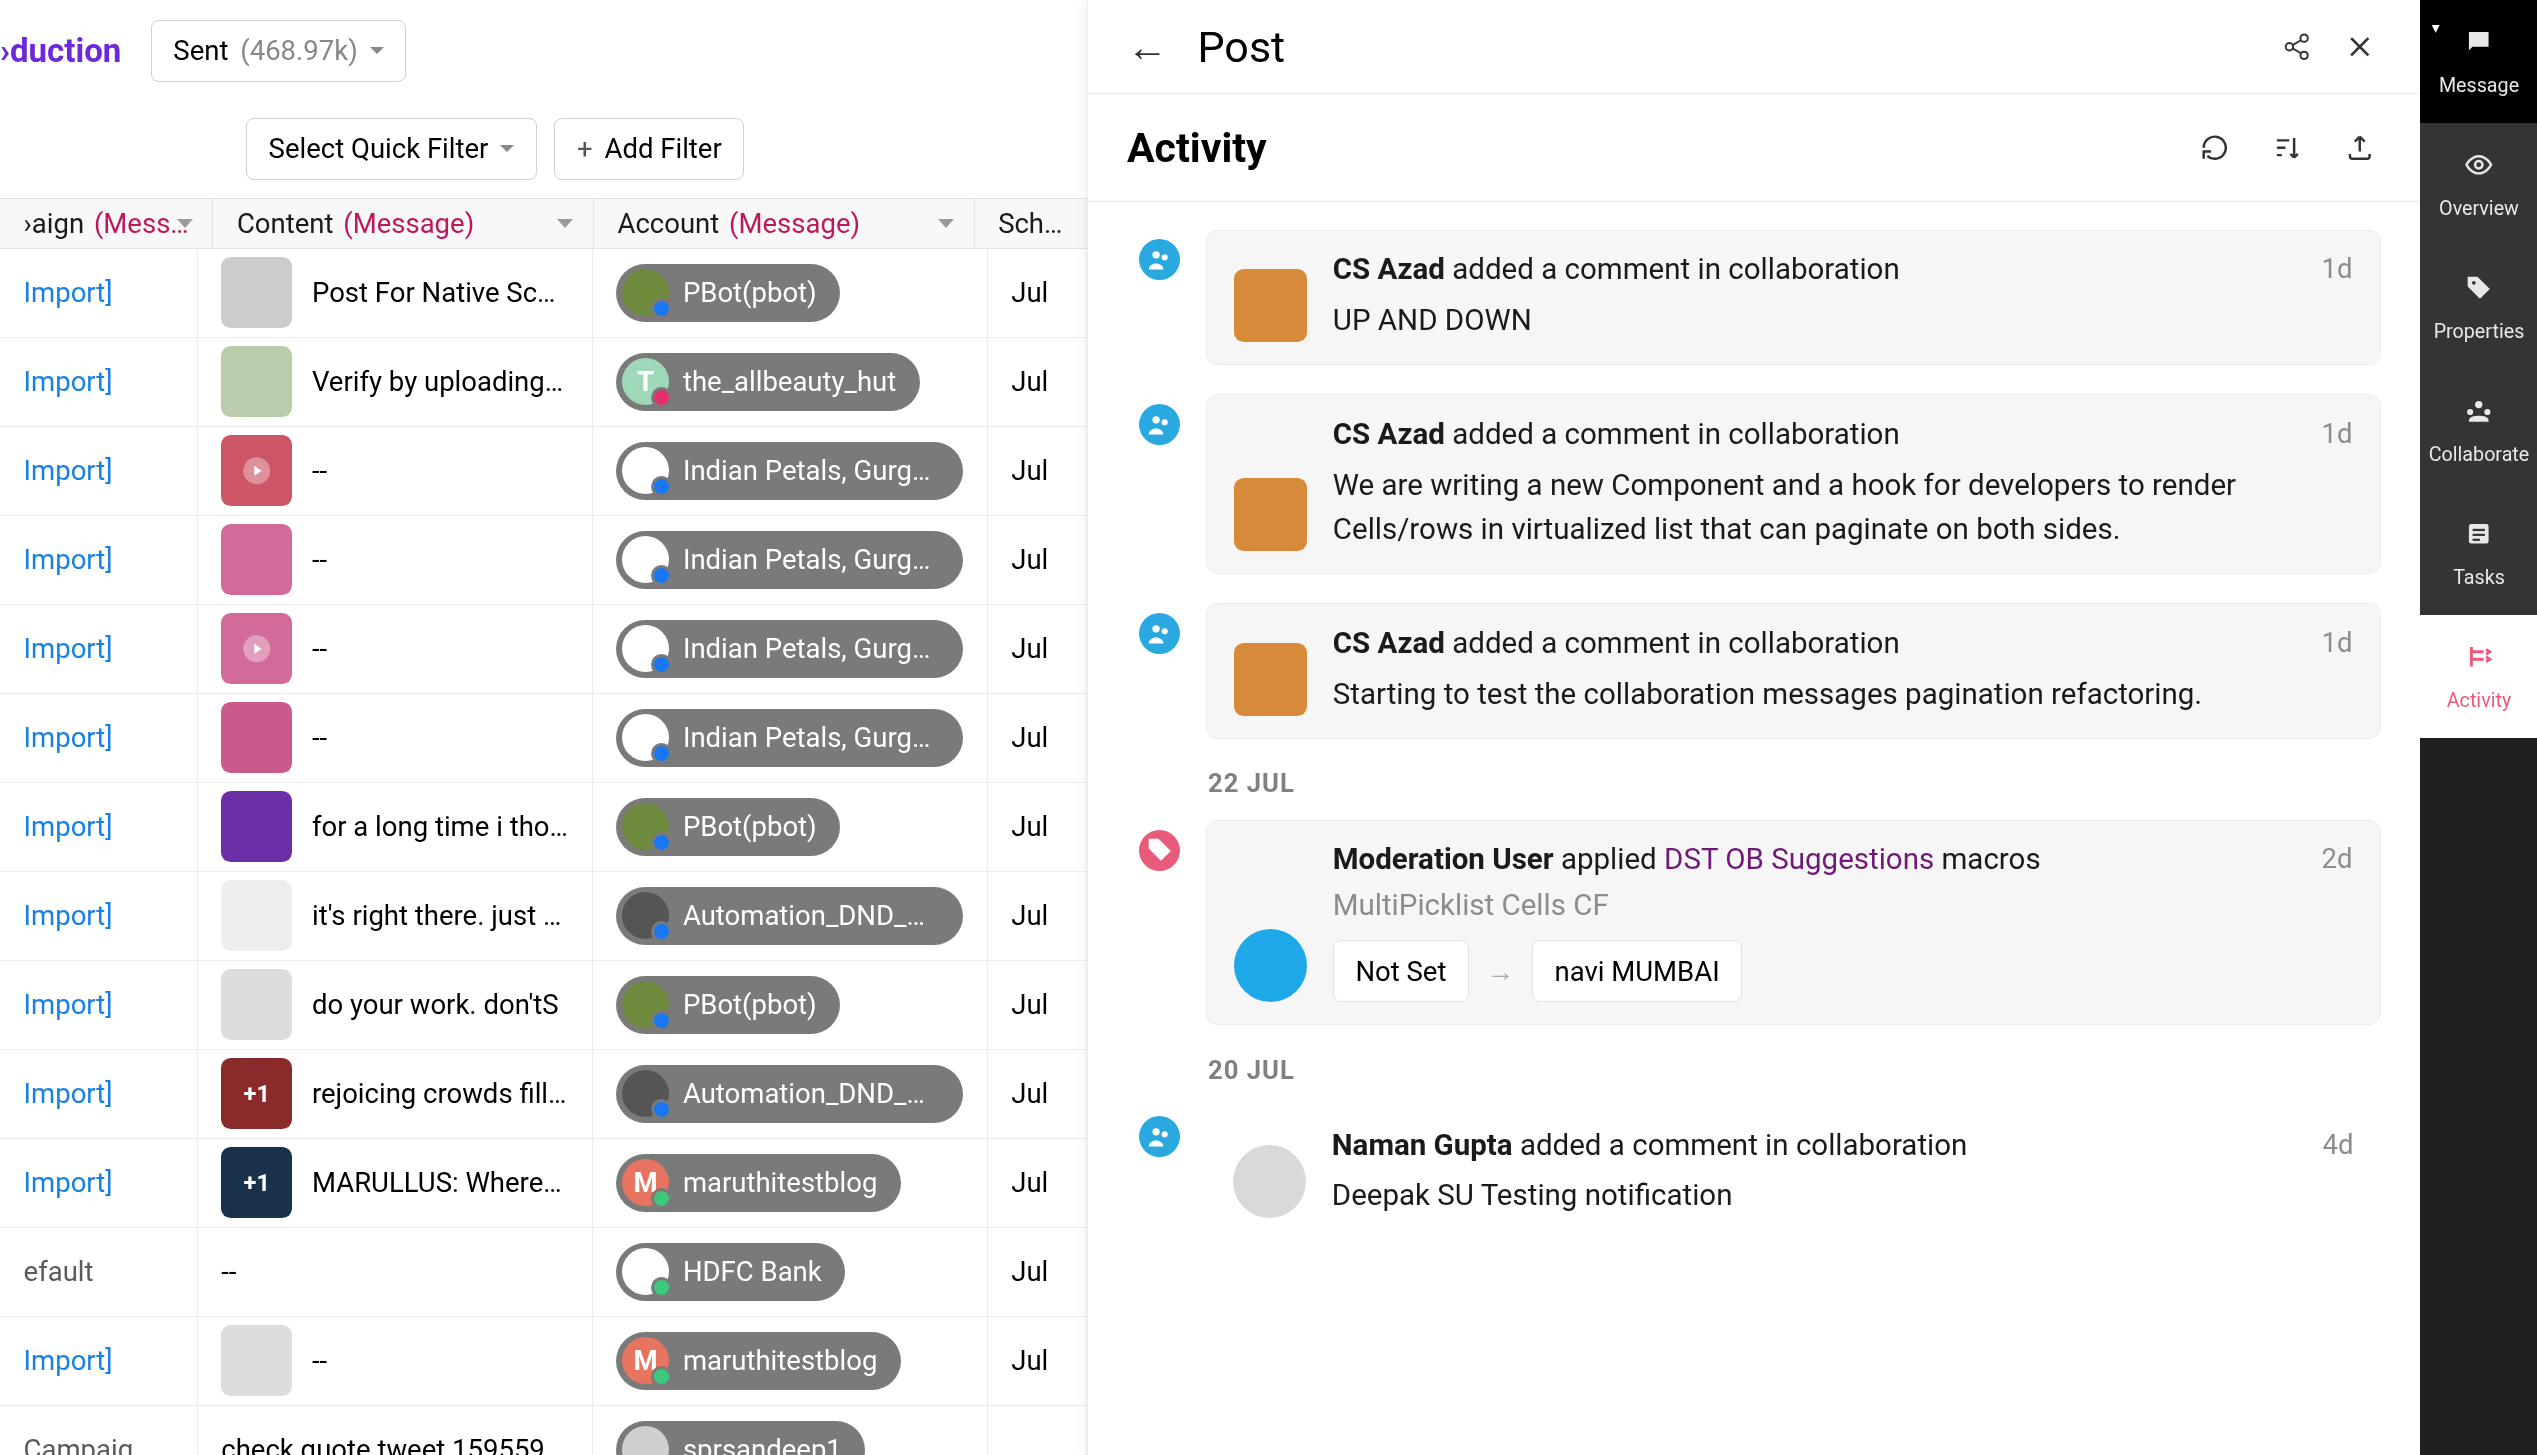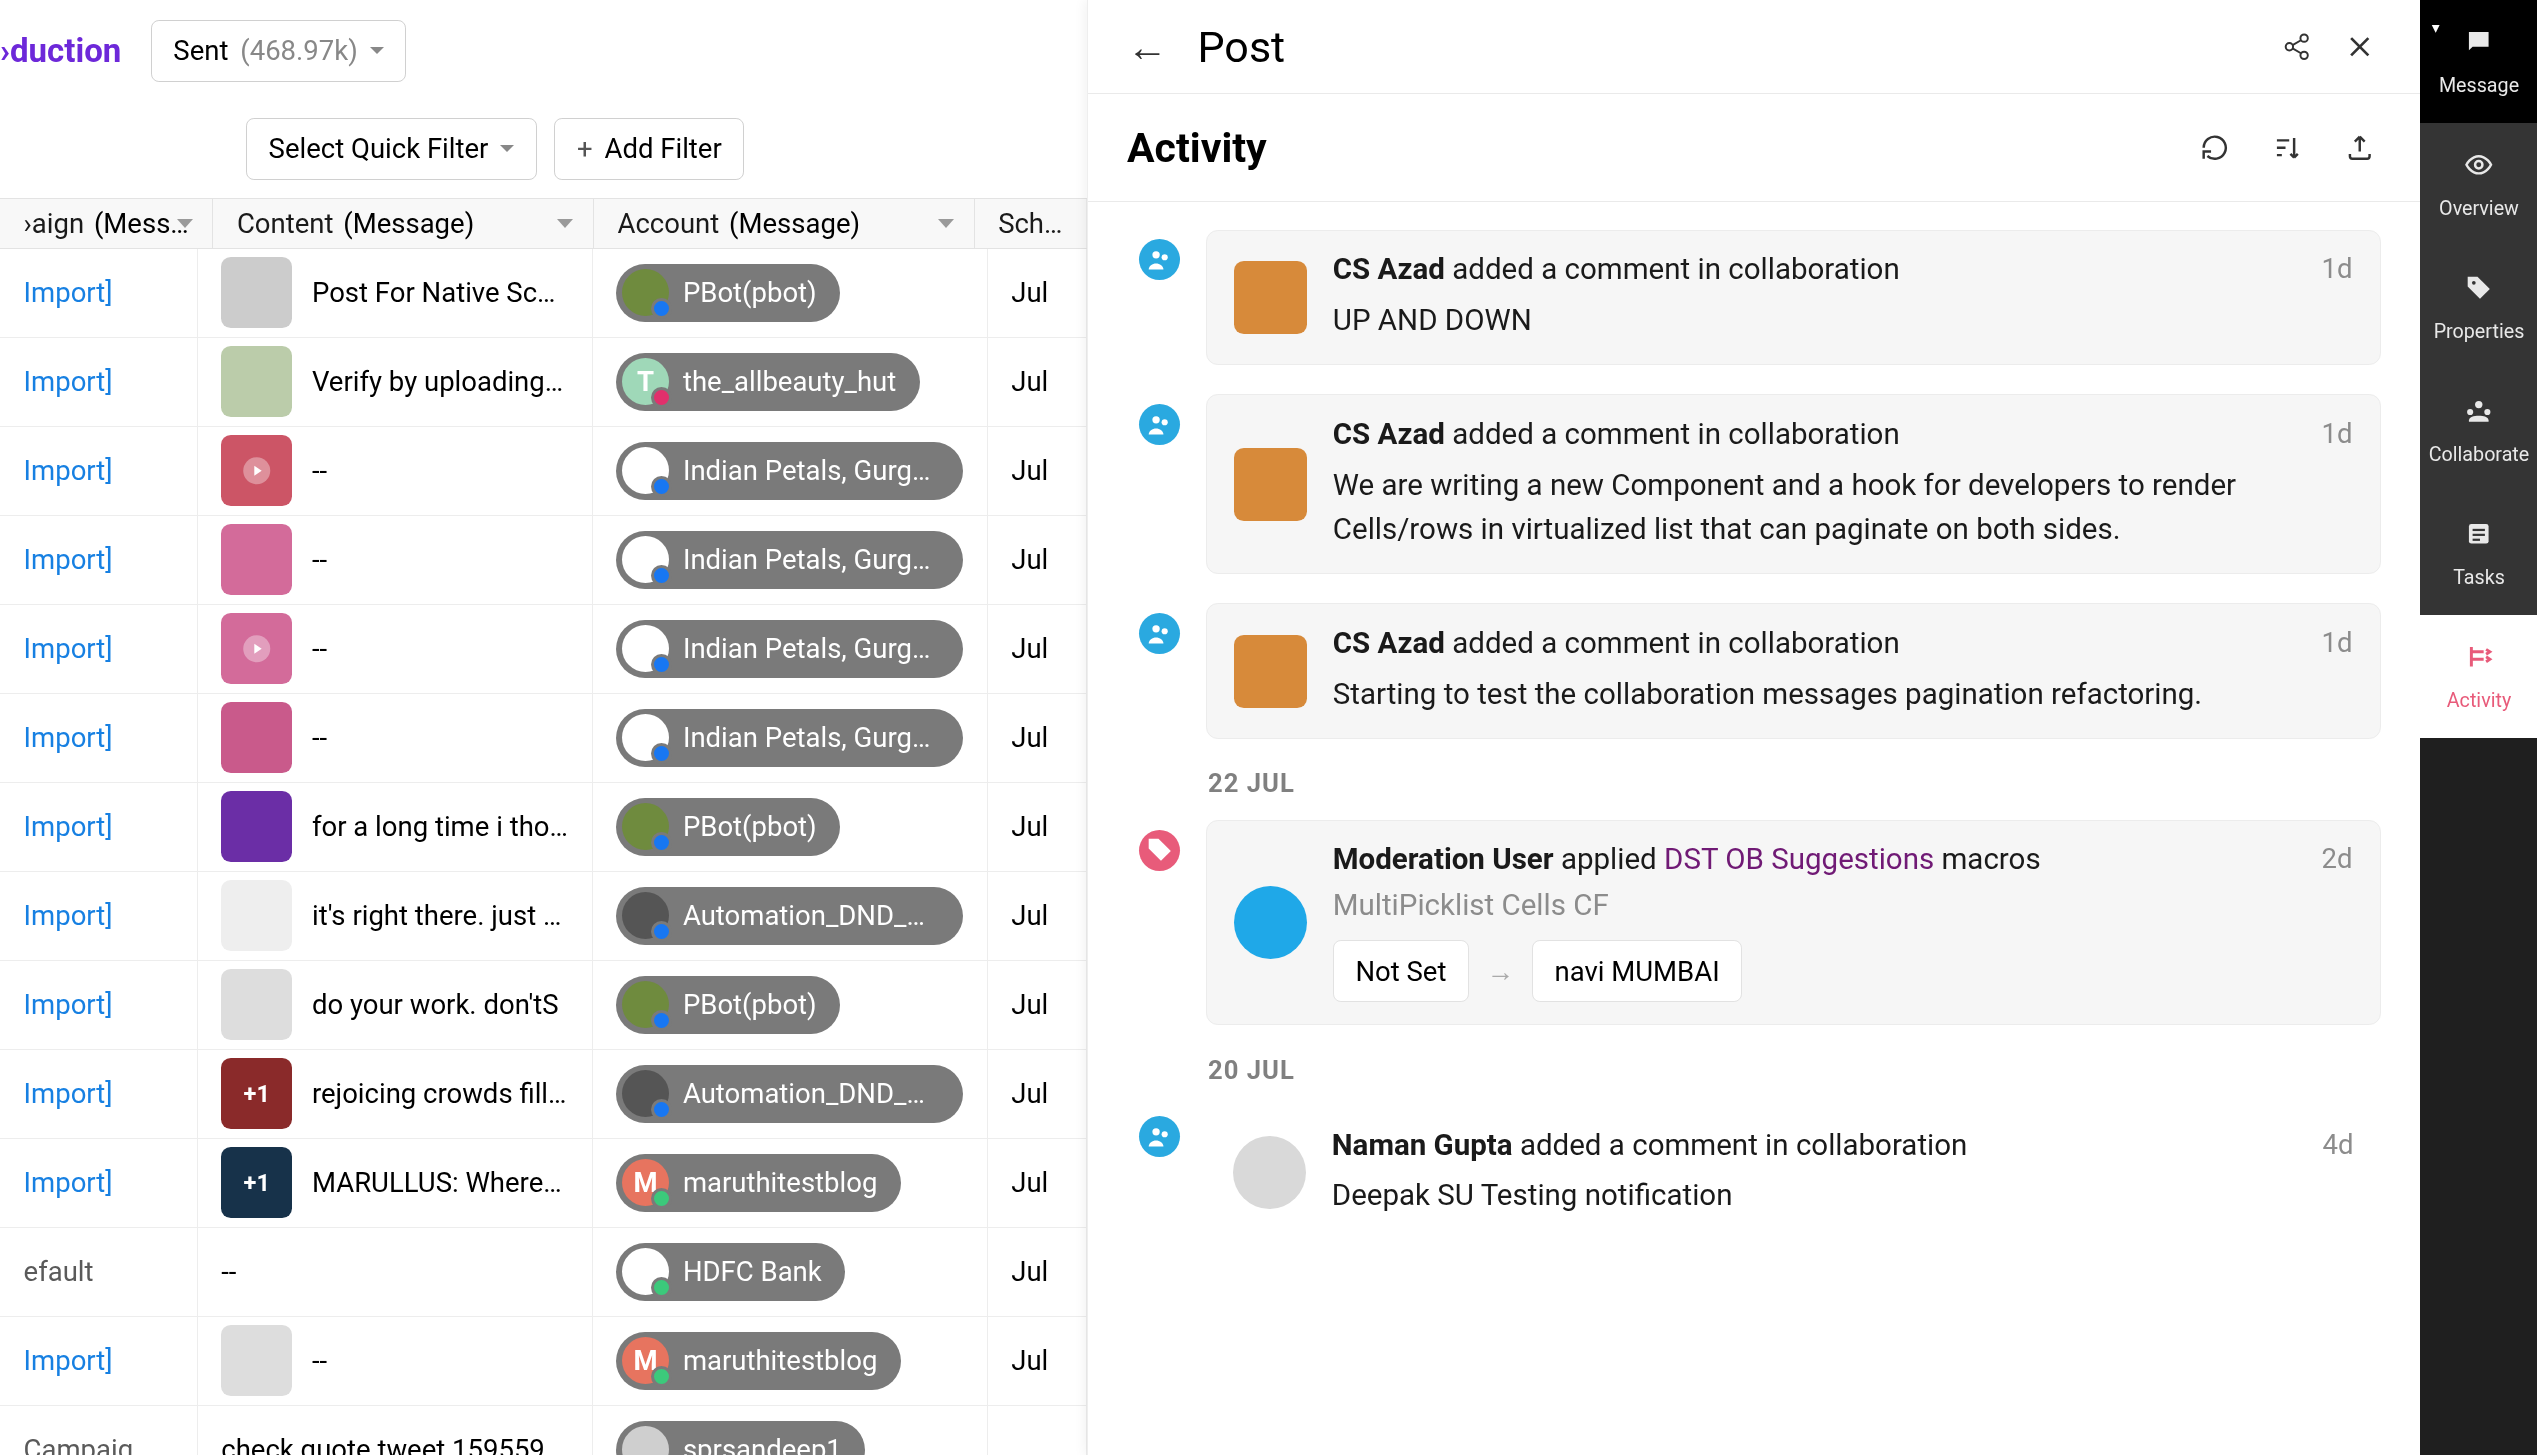--- a/index.html
+++ b/index.html
@@ -8,21 +8,21 @@
 .topbar{display:flex;align-items:center;padding:19.7px 0 19.7px 0;border-bottom:0}
 .title-txt{font-size:33px;font-weight:700;margin-right:29.5px;color:#6d28d9}
 .sent-dd{border:1px solid #d0d0d0;border-radius:7.9px;padding:13.8px 21.6px;font-size:27.5px;display:flex;align-items:center;gap:11.8px;cursor:pointer}
 .chev{width:0;height:0;border-left:7.9px solid transparent;border-right:7.9px solid transparent;border-top:7.9px solid #888}
 .filterbar{display:flex;gap:17.7px;padding:15.7px 0 17.7px 246px}
 .fbtn{border:1px solid #d0d0d0;border-radius:7.9px;padding:13.8px 21.6px;font-size:27.5px;background:#fff;display:flex;align-items:center;gap:11.8px;cursor:pointer}
 .fbtn .plus{font-size:27.5px;color:#555}
 .table{flex:1;overflow:hidden}
 .thead{display:flex;background:#f8f8f8;border-top:1px solid #e3e3e3;border-bottom:1px solid #e3e3e3;height:51px;align-items:center}
 .th{display:flex;align-items:center;padding:0 23.6px;font-size:27.5px;color:#1a1a1a;gap:9.8px;position:relative;border-right:1px solid #e3e3e3;height:100%}
-.th .sub{color:#000000}
+.th .sub{color:#be185d}
 .th.c1{width:252px}
 .th.c2{width:521px}
 .th.c3{width:521px}
 .th.c4{width:118px}
 .tri{position:absolute;right:19.7px;width:0;height:0;border-left:8.9px solid transparent;border-right:8.9px solid transparent;border-top:9.8px solid #9a9a9a}
 .tbody{}
 .row{display:flex;height:89px;border-bottom:1px solid #ededed;align-items:center}
 .cell{padding:0 23.6px;font-size:27.5px;display:flex;align-items:center;overflow:hidden;white-space:nowrap;text-overflow:ellipsis;border-right:1px solid #ededed;height:100%}
 .cell.c1{width:252px;color:#1780e2}
 .cell.c1.grey{color:#5a5a5a}
@@ -43,21 +43,21 @@
 .ico{width:43px;height:43px;display:flex;align-items:center;justify-content:center;cursor:pointer;color:#333;font-size:33px}
 .phead .ico{margin-left:19.7px}
 .sechead{display:flex;align-items:center;padding:29.5px 39px;border-bottom:1px solid #eaeaea}
 .sechead .stitle{font-size:41px;font-weight:700;flex:1}
 .sechead .ico{margin-left:29.5px}
 .feed{flex:1;overflow:auto;padding:27.5px 39px 27.5px 27.5px}
 .track{position:relative;margin-left:23.6px;border-left:0}
 .node{display:flex;align-items:flex-start;margin-bottom:29.5px;position:relative}
 .dot{width:41px;height:41px;border-radius:50%;background:#2aa9e0;color:#fff;display:flex;align-items:center;justify-content:center;font-size:21.6px;flex-shrink:0;margin-right:25.6px;margin-top:9.8px}
 .dot.pink{background:#e85b7a}
-.card{flex:1;background:#f6f6f6;border:1px solid #ececec;border-radius:11.8px;padding:21.6px 27.5px;display:flex;gap:25.6px;align-items:center;position:relative}
+.card{flex:1;background:#f6f6f6;border:1px solid #ececec;border-radius:11.8px;padding:21.6px 27.5px;display:flex;gap:25.6px;align-items:flex-end;position:relative}
 .card.flat{background:transparent;border:0}
 .cav{width:73px;height:73px;border-radius:9.8px;background:#d78a3a;flex-shrink:0}
 .cav.round{border-radius:50%;background:#d9d9d9}
 .cav.blue{border-radius:50%;background:#1fa8e8}
 .cbody{flex:1;min-width:0}
 .cline{font-size:29.5px;color:#1a1a1a;margin-bottom:11.8px}
 .cline .who{font-weight:700}
 .cline .lnk{color:#701a75}
 .ctext2{font-size:29.5px;color:#1a1a1a;line-height:1.5}
 .sub2{font-size:29.5px;color:#8c8c8c;margin-top:5.9px}

